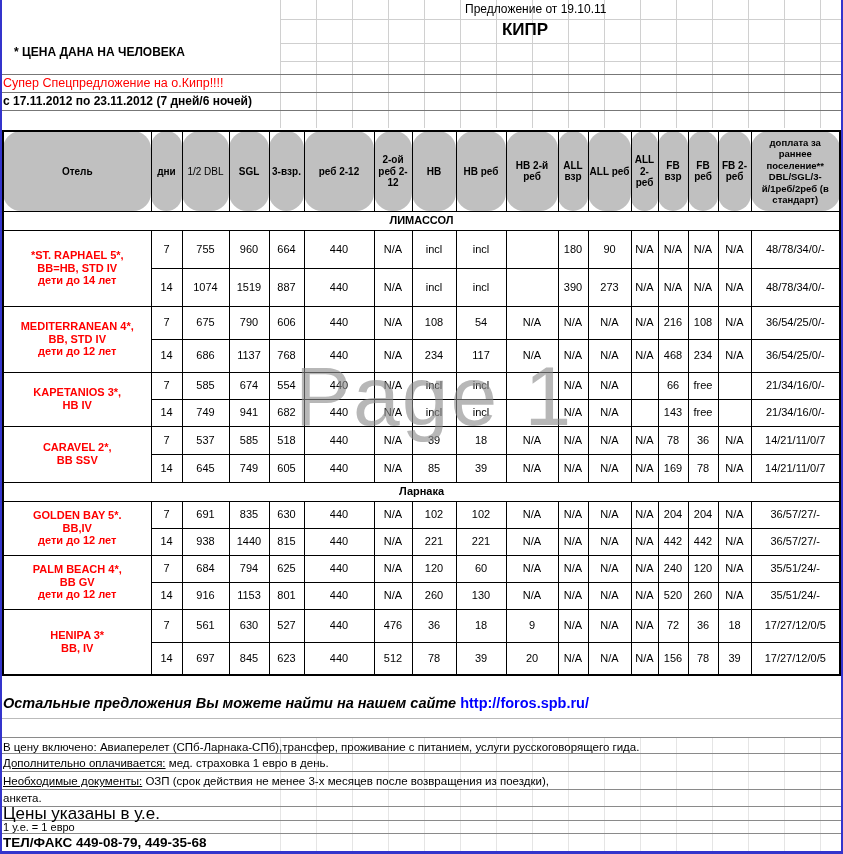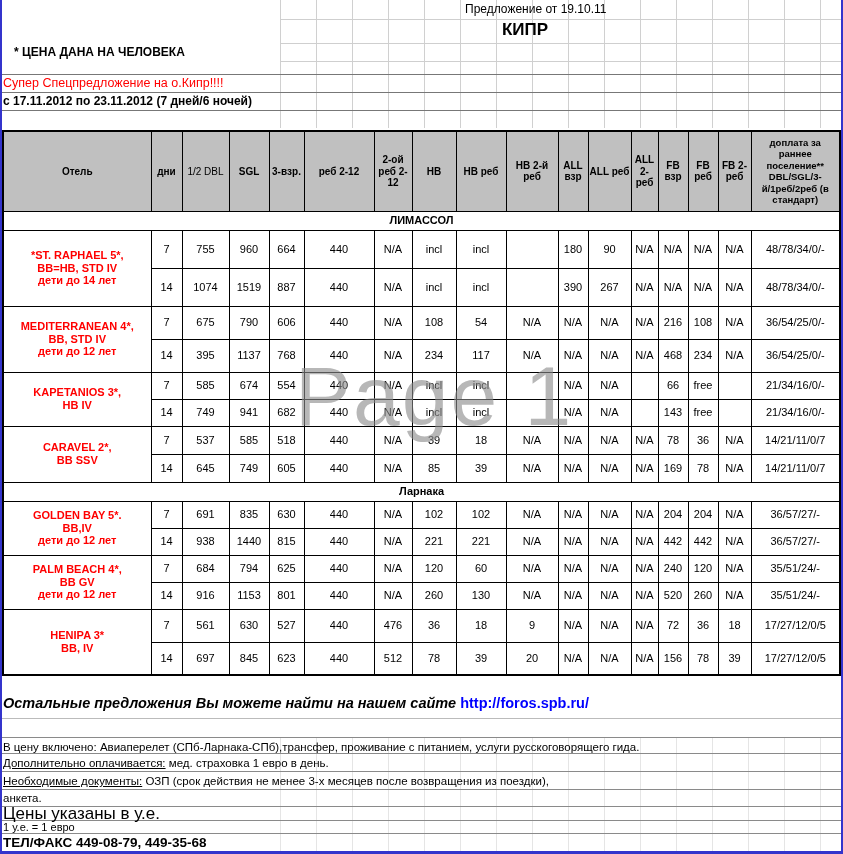--- a/index.html
+++ b/index.html
@@ -14,21 +14,21 @@
   .page-title{left:455px;top:20px;width:140px;text-align:center;font-size:17px;font-weight:bold;z-index:2;}
   .price-note{left:14px;top:45px;font-size:12px;font-weight:bold;z-index:2;}
   .promo{left:3px;top:76px;font-size:12.5px;font-weight:normal;color:var(--accent-red);z-index:2;}
   .daterange1{left:3px;top:94px;font-size:12px;font-weight:bold;z-index:2;}
   .daterange2{left:3px;top:112px;font-size:12px;font-weight:bold;z-index:2;}
   
   #price-table{position:absolute;left:2px;top:130px;border-collapse:collapse;table-layout:fixed;
                background:#fff;border:2px solid #000;z-index:2;}
   #price-table td,#price-table th{border:1px solid #000;text-align:center;vertical-align:middle;
                padding:0 1px;font-size:11px;overflow:hidden;line-height:1.15;}
-  #price-table th{background:var(--header-bg);font-weight:bold;font-size:10px;}
+  #price-table th{background:var(--header-bg);font-weight:bold;font-size:10px;border-radius:18px;}
   #price-table th.h2{font-weight:normal;}
   #price-table th.h16{font-size:9.5px;line-height:1.2;}
   tr.section-row td{font-weight:bold;font-size:12px;border-top:2px solid #000;border-bottom:2px solid #000;}
   tr.group-start td{border-top:2px solid #000;}
   td.hotel{color:var(--accent-red);font-weight:bold;font-size:11px;line-height:1.3;}
   td.c-dbl{font-weight:normal;font-size:12px;}
   td.c-surcharge{font-size:10px;}
   
   .watermark{left:295px;top:348px;font-size:84px;color:var(--watermark-gray);opacity:0.62;
              z-index:30;letter-spacing:2px;}
@@ -135,21 +135,21 @@
           <td>14</td>
           <td class="c-dbl">1074</td>
           <td>1519</td>
           <td>887</td>
           <td>440</td>
           <td>N/A</td>
           <td>incl</td>
           <td>incl</td>
           <td></td>
           <td>390</td>
-          <td>267</td>
+          <td>273</td>
           <td>N/A</td>
           <td>N/A</td>
           <td>N/A</td>
           <td>N/A</td>
           <td class="c-surcharge">48/78/34/0/-</td>
         </tr>
         <tr class="group-start" style="height: 33px;">
           <td rowspan="2" class="hotel"><span>MEDITERRANEAN 4*,</span><br><span>BB, STD IV</span><br><span>дети до 12 лет</span></td>
           <td>7</td>
           <td class="c-dbl">675</td>
@@ -163,21 +163,21 @@
           <td>N/A</td>
           <td>N/A</td>
           <td>N/A</td>
           <td>216</td>
           <td>108</td>
           <td>N/A</td>
           <td class="c-surcharge">36/54/25/0/-</td>
         </tr>
         <tr style="height: 33px;">
           <td>14</td>
-          <td class="c-dbl">395</td>
+          <td class="c-dbl">686</td>
           <td>1137</td>
           <td>768</td>
           <td>440</td>
           <td>N/A</td>
           <td>234</td>
           <td>117</td>
           <td>N/A</td>
           <td>N/A</td>
           <td>N/A</td>
           <td>N/A</td>

